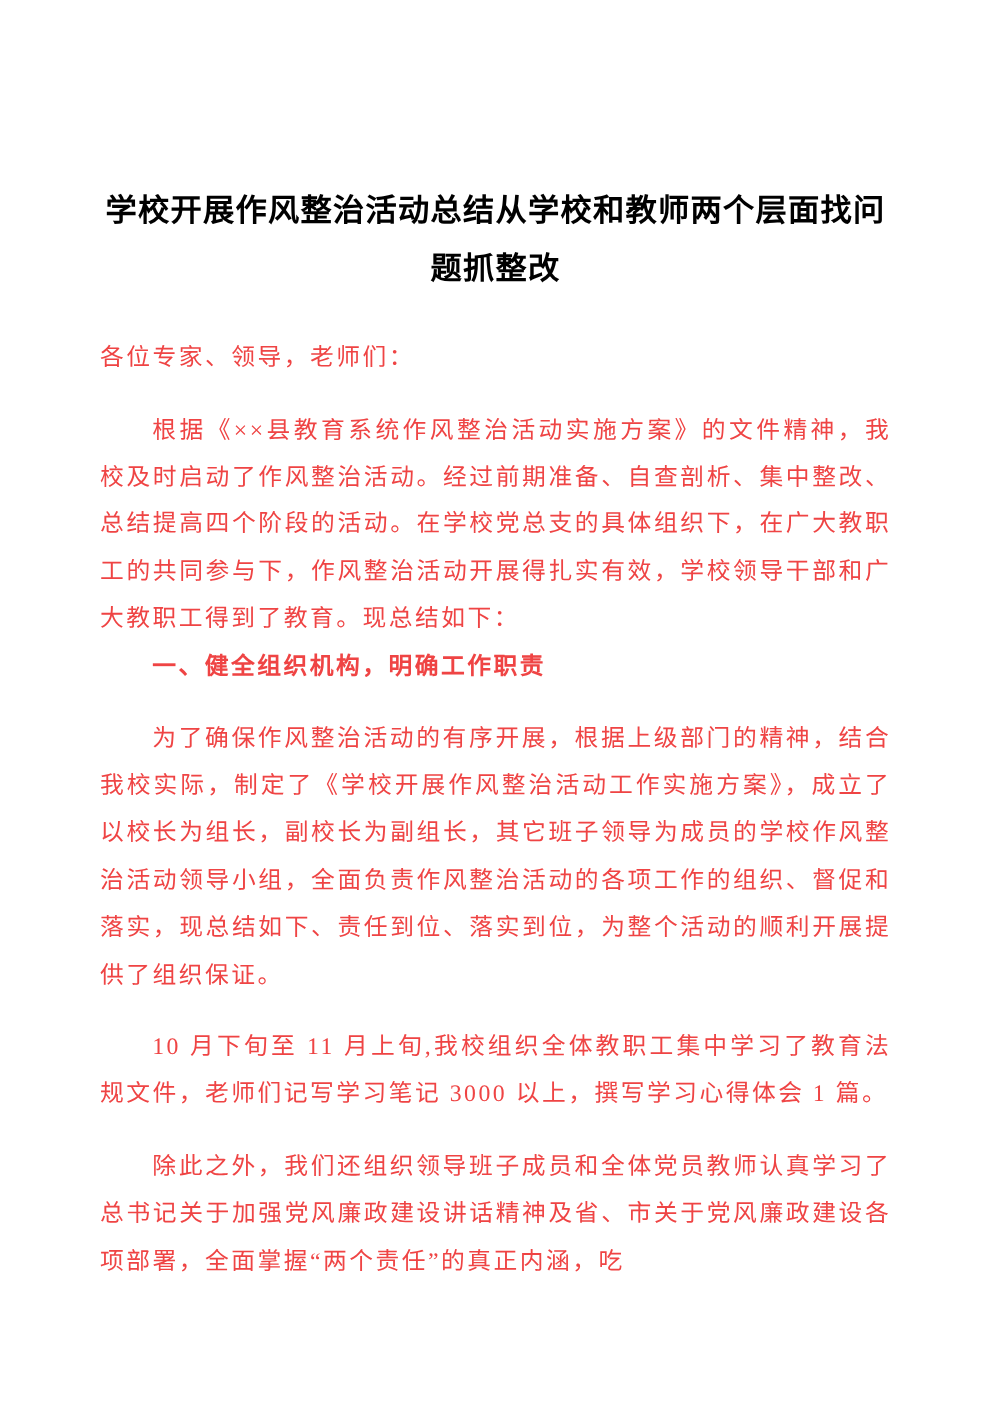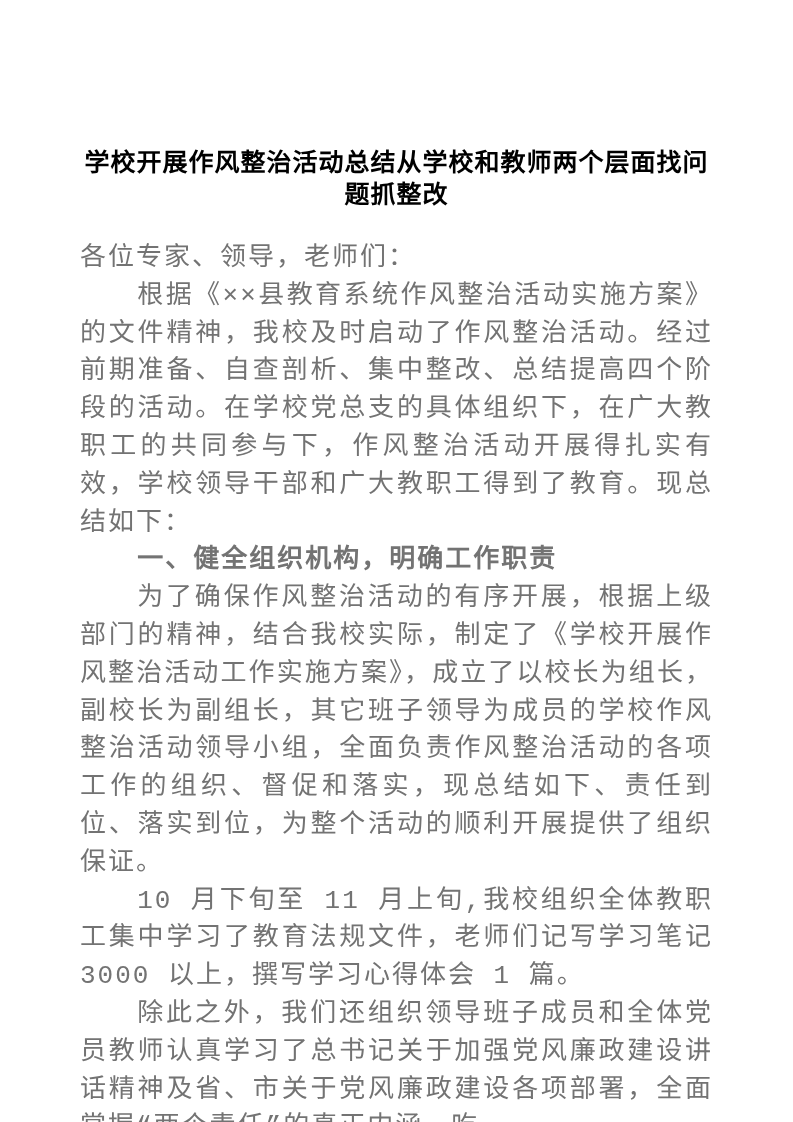--- a/index.html
+++ b/index.html
@@ -16,45 +16,46 @@
     background: #ffffff;
     box-sizing: border-box;
     padding: 146px 80px 0 80px;
     overflow: hidden;
     color: #000000;
   }
   .doc-title {
     font-family: "Liberation Sans", "DejaVu Sans", sans-serif;
     font-weight: bold;
     font-size: 25px;
-    line-height: 32px;
+    line-height: 46px;
     letter-spacing: 1px;
     text-align: center;
     margin: 0;
     color: #000000;
   }
   .body-text {
     margin-top: 30px;
   }
   .salutation,
   .para,
   .heading {
-    font-family: Liberation Mono, monospace;
-    font-size: 26px;
+    font-family: Liberation Serif, serif;
+    font-size: 19px;
     line-height: 37.8px;
     letter-spacing: 2px;
     text-align: justify;
     margin: 0;
-    color: #737373;
+    color: #ef4444;
   }
   .salutation {
     text-indent: 0;
   }
   .para {
     text-indent: 2.2em;
+    margin-top: 20px;
   }
   .heading {
     font-weight: bold;
     text-indent: 2.2em;
   }
 </style>
 </head>
 <body>
 
 <div class="page">

